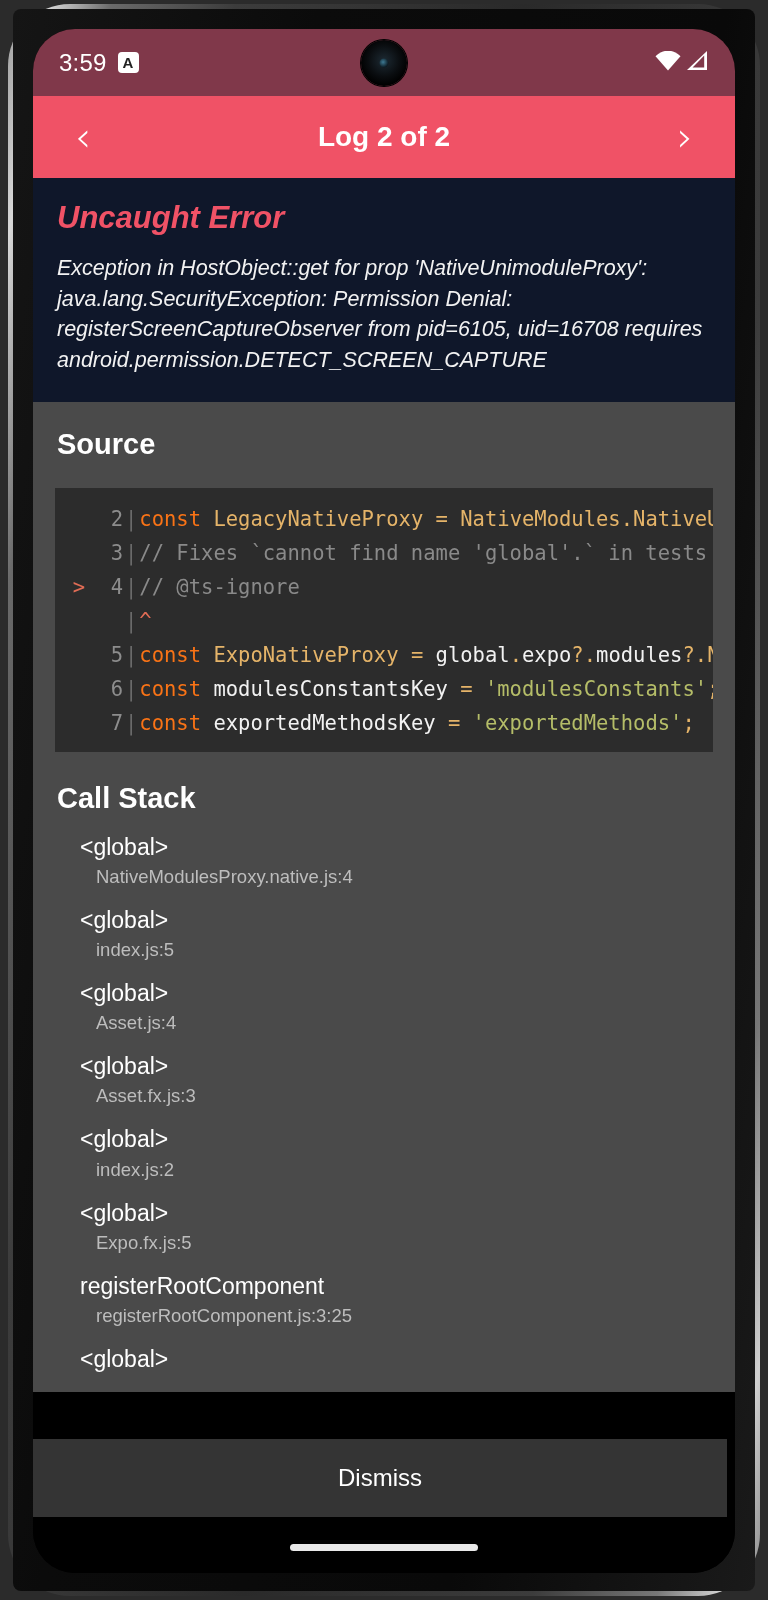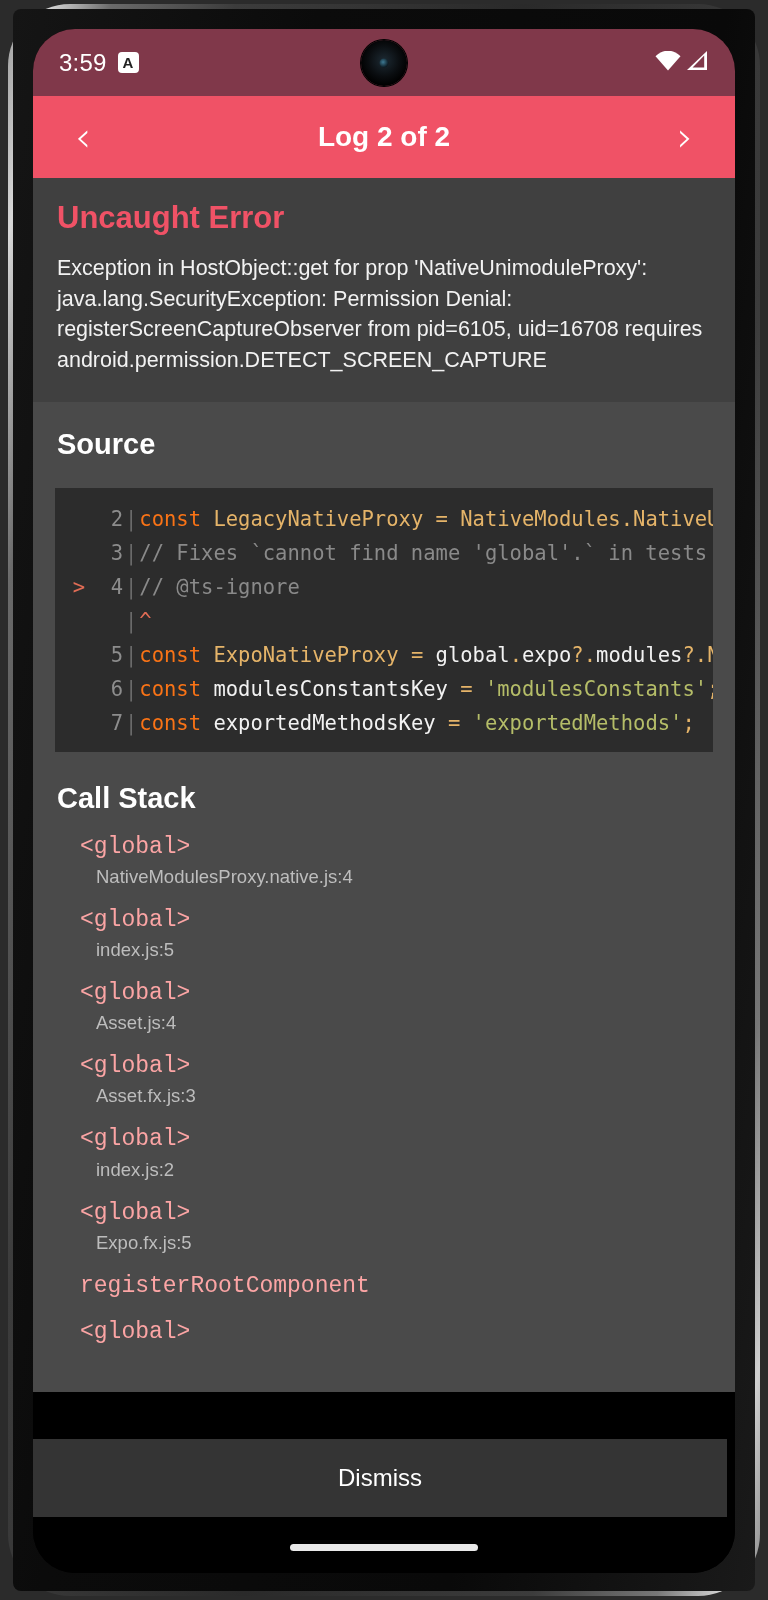--- a/index.html
+++ b/index.html
@@ -60,21 +60,21 @@
     display:flex; align-items:center; padding:0 30px;
   }
   #log-header .nav-arrow{
     font-size:40px; line-height:1; font-weight:300; width:40px;
     display:flex; align-items:center; justify-content:center; cursor:pointer;
     font-family:"DejaVu Sans", sans-serif;
   }
   #log-title{ flex:1; text-align:center; font-size:28px; font-weight:bold; }
 
   
-  #error-body{ background:#404040; padding:22px 8px 26px 24px; }
+  #error-body{ background:#0f172a; padding:22px 8px 26px 24px;font-style:italic; }
   #error-title{ color:#f05266; font-size:31px; font-weight:bold; }
   #error-message{
     color:#f2f2f2; font-size:21.5px; line-height:1.43; margin-top:17px;
     white-space:pre-line;
   }
 
   
   #lower-panel{
     background:#4a4a4a; height:990px; overflow:hidden; position:relative;
   }
@@ -103,21 +103,21 @@
   #code-file{
     background:#3d3d3d; color:#9b9b9b; text-align:center;
     font-family:"DejaVu Sans Mono", monospace; font-size:21px;
     padding:17px 0 19px 0;
   }
 
   
   #call-stack{ padding:0 0 0 24px; margin-top:4px; }
   .stack-frame{ margin-top:19px; }
   .frame-fn{
-    color:#fca5a5; font-family:Liberation Mono, monospace;
+    color:#ffffff; font-family:Liberation Sans, sans-serif;
     font-size:23px; padding-left:23px; line-height:1.18;
   }
   .frame-loc{
     color:#bdbdbd; font-size:18.5px; padding-left:39px; margin-top:5px;
     font-family:"Liberation Sans", sans-serif;
   }
 
   
   #action-bar{
     position:absolute; left:0; right:8px; bottom:56px; height:78px;
@@ -201,20 +201,21 @@
             <div class="stack-frame">
               <div class="frame-fn">&lt;global&gt;</div>
               <div class="frame-loc">index.js:2</div>
             </div>
             <div class="stack-frame">
               <div class="frame-fn">&lt;global&gt;</div>
               <div class="frame-loc">Expo.fx.js:5</div>
             </div>
             <div class="stack-frame">
               <div class="frame-fn">registerRootComponent</div>
+              <div class="frame-loc">registerRootComponent.js:3:25</div>
             </div>
             <div class="stack-frame">
               <div class="frame-fn">&lt;global&gt;</div>
             </div>
           </div>
       </div>
 
       <div id="action-bar">
         <div class="action-btn">Dismiss</div>
       </div>

